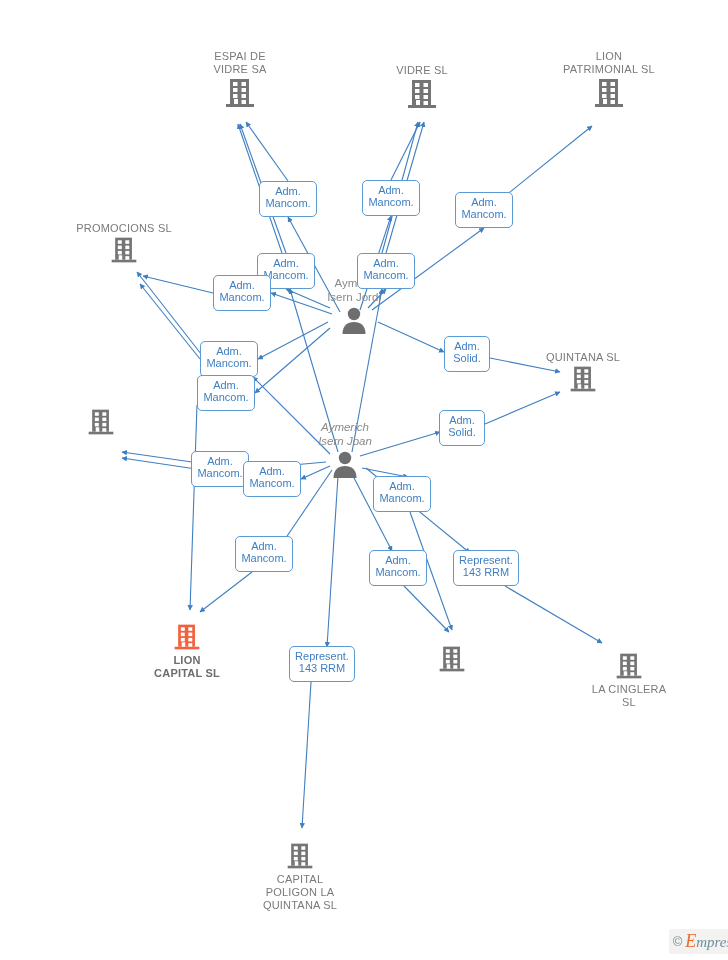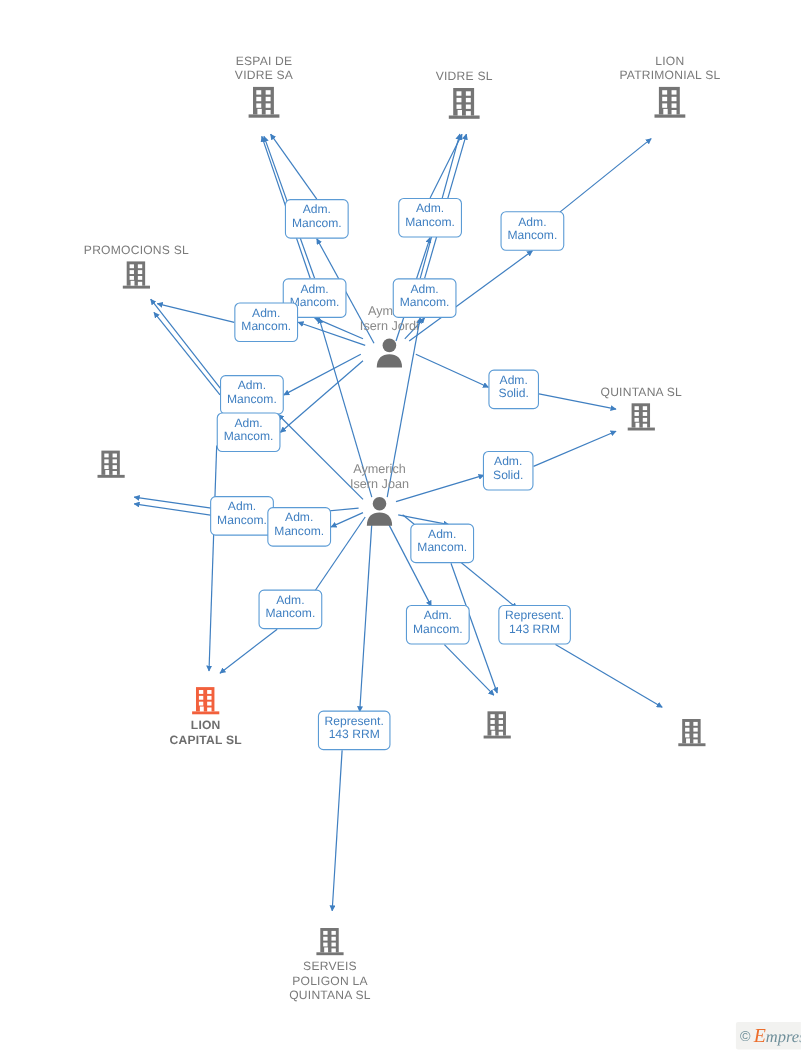--- a/index.html
+++ b/index.html
@@ -348,20 +348,22 @@
               <rect x="18.5" y="6" width="4.5" height="4"></rect>
             <rect x="10" y="12" width="4.5" height="4"></rect>
               <rect x="18.5" y="12" width="4.5" height="4"></rect>
             <rect x="10" y="18" width="4.5" height="4"></rect>
               <rect x="18.5" y="18" width="4.5" height="4"></rect>
             <rect x="11" y="23" width="4" height="5"></rect>
               <rect x="18.5" y="24" width="4.5" height="4"></rect>
           </g>
         </svg>
       </span>
+      <div class="caption">LA CINGLERA
+SL</div>
     </div>
 
     <div class="node company" style="left:300px; top:841px;">
       <span class="glyph">
         <svg width="30" height="30" viewBox="0 0 34 34" xmlns="http://www.w3.org/2000/svg">
           <g fill="#757575">
               <rect x="7" y="3" width="19" height="25"></rect>
               <rect x="3" y="28" width="28" height="3"></rect>
             </g>
           <g fill="#ffffff">
@@ -369,37 +371,37 @@
               <rect x="18.5" y="6" width="4.5" height="4"></rect>
             <rect x="10" y="12" width="4.5" height="4"></rect>
               <rect x="18.5" y="12" width="4.5" height="4"></rect>
             <rect x="10" y="18" width="4.5" height="4"></rect>
               <rect x="18.5" y="18" width="4.5" height="4"></rect>
             <rect x="11" y="23" width="4" height="5"></rect>
               <rect x="18.5" y="24" width="4.5" height="4"></rect>
           </g>
         </svg>
       </span>
-      <div class="caption">SERVEIS
+      <div class="caption">CAPITAL
 POLIGON LA
 QUINTANA  SL</div>
     </div>
 
     <div class="node person" style="left:354px; top:276px;">
       <div class="caption-above">Ayme...
 Isern Jordi</div>
       <span class="glyph">
         <svg width="30" height="30" viewBox="0 0 30 30" xmlns="http://www.w3.org/2000/svg">
           <circle cx="15" cy="9" r="6.2" fill="#6e6e6e"></circle>
           <path d="M 3.5 29 C 3.5 20.5 8.5 17 15 17 C 21.5 17 26.5 20.5 26.5 29 Z" fill="#6e6e6e"></path>
         </svg>
       </span>
     </div>
 
-    <div class="node person" style="left:345px; top:420px;">
+    <div class="node person" style="left:345px; top:420px;font-style:italic;">
       <div class="caption-above">Aymerich
 Isern Joan</div>
       <span class="glyph">
         <svg width="30" height="30" viewBox="0 0 30 30" xmlns="http://www.w3.org/2000/svg">
           <circle cx="15" cy="9" r="6.2" fill="#6e6e6e"></circle>
           <path d="M 3.5 29 C 3.5 20.5 8.5 17 15 17 C 21.5 17 26.5 20.5 26.5 29 Z" fill="#6e6e6e"></path>
         </svg>
       </span>
     </div>
 

